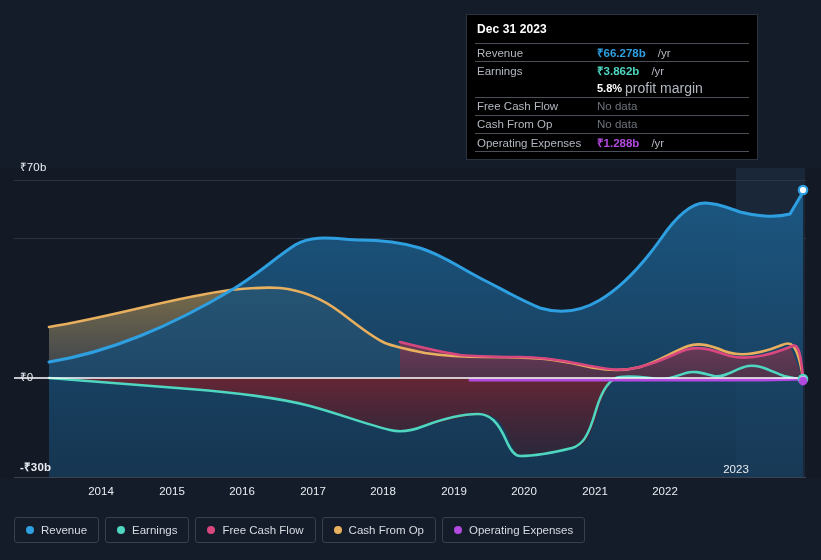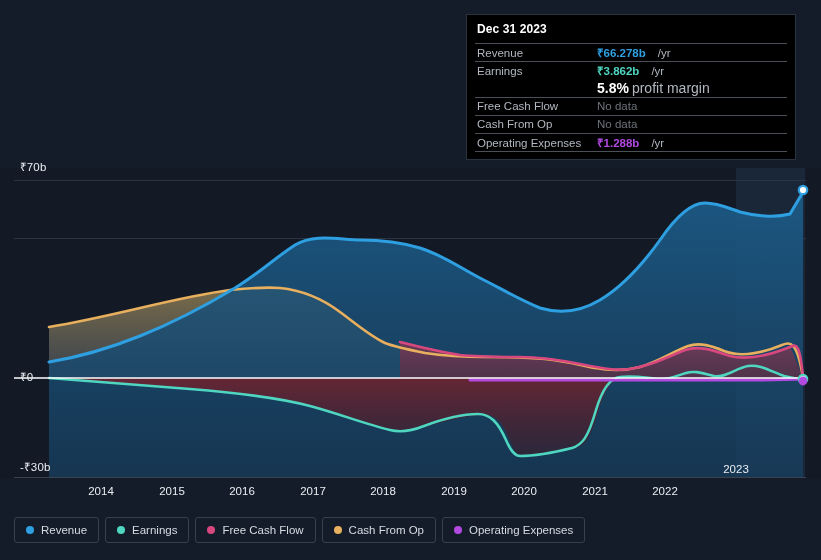--- a/index.html
+++ b/index.html
@@ -19,42 +19,42 @@
     position:absolute;color:#e9edf2;font-size:11.5px;letter-spacing:.2px;
     white-space:nowrap;
   }
   .xtick{
     position:absolute;color:#e9edf2;font-size:11.5px;text-align:center;
     width:60px;white-space:nowrap;
   }
 
   
   .tooltip{
-    position:absolute;left:466px;top:14px;width:330px;
+    position:absolute;left:466px;top:14px;width:292px;
     background:#000;border:1px solid #2c3340;box-sizing:border-box;
     padding:0 8px 4px 8px;
   }
   .tt-title{
     color:#ffffff;font-size:12px;font-weight:bold;
     padding:7px 2px 7px 2px;letter-spacing:.1px;
   }
   .tt-row{
     display:flex;align-items:center;
     border-top:1px solid #4a4f58;
     height:17.2px;padding:0 2px;
   }
   .tt-label{color:#b3b8c0;font-size:11.5px;flex:0 0 120px;}
   .tt-val{font-size:11.5px;font-weight:bold;}
   .tt-unit{color:#b3b8c0;font-size:11.5px;font-weight:normal;margin-left:12px;}
   .tt-nodata{color:#6d727b;font-size:11.5px;}
   .tt-sub{
     display:flex;align-items:center;height:17.2px;padding:0 2px;
   }
   .tt-sub .spacer{flex:0 0 120px;}
-  .tt-margin{color:#ffffff;font-size:14px;font-weight:bold;}
+  .tt-margin{color:#ffffff;font-size:11px;font-weight:bold;}
   .tt-marginlbl{color:#b3b8c0;font-size:14px;margin-left:3px;}
 
   
   .legend{
     position:absolute;left:14px;top:517px;display:flex;gap:6px;
   }
   .lg-item{
     display:flex;align-items:center;gap:7px;
     border:1px solid #39404d;border-radius:3px;
     padding:0 11px;height:26px;box-sizing:border-box;
@@ -159,21 +159,21 @@
 
       <line x1="14" y1="477.5" x2="806" y2="477.5" stroke="#3b4351" stroke-width="1"></line>
 
       <circle cx="803" cy="190" r="4.2" fill="#ffffff" stroke="#2e9fe0" stroke-width="2.2"></circle>
       <circle cx="803" cy="379" r="4.2" fill="#ffffff" stroke="#4fd6c0" stroke-width="2.2"></circle>
       <circle cx="803" cy="381" r="3.6" fill="#b24ae0" stroke="#b24ae0" stroke-width="1.6"></circle>
     </svg>
 
     <div class="ytick" style="left:20px;top:159px;">₹70b</div>
     <div class="ytick" style="left:20px;top:369px;">₹0</div>
-    <div class="ytick" style="left:20px;top:459px;">-₹30b</div>
+    <div class="ytick" style="left:20px;top:459px;font-weight:bold;">-₹30b</div>
 
     <div class="xtick" style="left:71px;top:485px;">2014</div>
     <div class="xtick" style="left:142px;top:485px;">2015</div>
     <div class="xtick" style="left:212px;top:485px;">2016</div>
     <div class="xtick" style="left:283px;top:485px;">2017</div>
     <div class="xtick" style="left:353px;top:485px;">2018</div>
     <div class="xtick" style="left:424px;top:485px;">2019</div>
     <div class="xtick" style="left:494px;top:485px;">2020</div>
     <div class="xtick" style="left:565px;top:485px;">2021</div>
     <div class="xtick" style="left:635px;top:485px;">2022</div>

